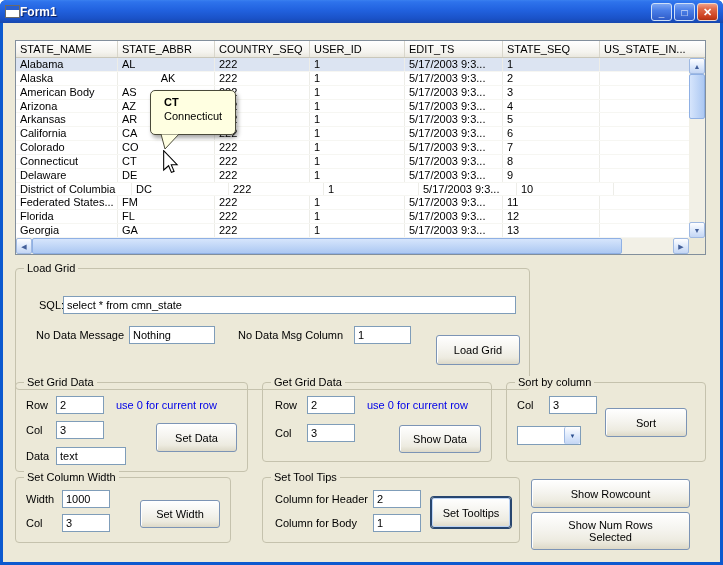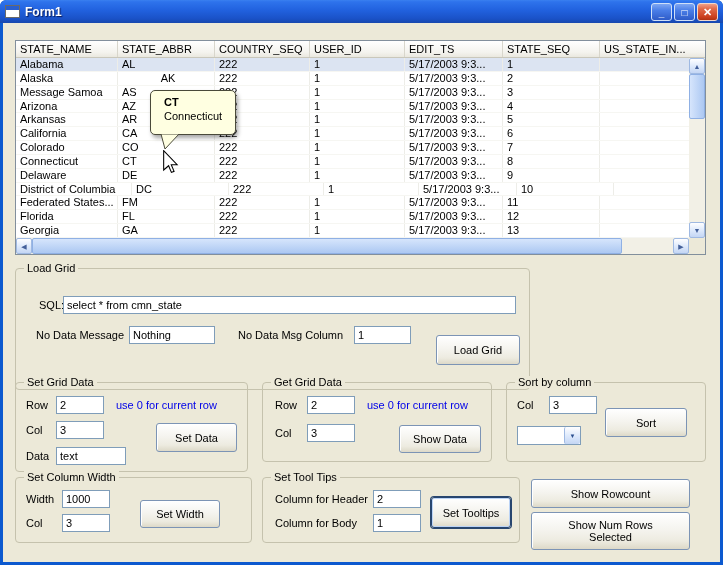--- a/index.html
+++ b/index.html
@@ -17,21 +17,21 @@
 
   
   .titlebar {
     position:absolute; left:0; top:0; width:723px; height:23px;
     background:linear-gradient(180deg,#3A80F0 0%,#2E73EC 8%,#2161DE 45%,#1A52C8 80%,#1748AE 100%);
     border-radius:6px 6px 0 0;
     display:flex; align-items:center; padding-left:5px;
   }
   .form-icon { width:15px; height:13px; background:#FFFFFF; border:1px solid #6A6A6A; position:relative; flex:0 0 auto; }
   .form-icon::before { content:""; position:absolute; left:0; top:0; right:0; height:4px; background:#2A5FD0; }
-  .title-text { margin-left:5px; color:#fff; font-weight:bold; font-size:12px; text-shadow:1px 1px 1px rgba(0,10,60,.8); }
+  .title-text { color:#fff; font-weight:bold; font-size:12px; text-shadow:1px 1px 1px rgba(0,10,60,.8); }
   .win-btns { position:absolute; right:5px; top:3px; display:flex; gap:2px; }
   .wb {
     width:21px; height:18px; border-radius:3px; border:1px solid #CFE0F8;
     display:flex; align-items:center; justify-content:center;
     color:#fff; font-size:11px; font-weight:bold; font-family:"Liberation Sans",sans-serif;
     background:linear-gradient(180deg,#7FA7F2 0%,#4A7EE8 40%,#2E5BC8 100%);
     cursor:default;
   }
   .wb.min { align-items:flex-end; padding-bottom:2px; font-size:10px; }
   .wb.max { font-size:10px; }
@@ -160,21 +160,21 @@
         <div class="grid-row">
           <div class="grid-cell" style="width: 102px;">Alaska</div>
           <div class="grid-cell" style="width: 97px; text-align: center;">AK</div>
           <div class="grid-cell" style="width: 95px;">222</div>
           <div class="grid-cell" style="width: 95px;">1</div>
           <div class="grid-cell" style="width: 98px;">5/17/2003 9:3...</div>
           <div class="grid-cell" style="width: 97px;">2</div>
           <div class="grid-cell" style="width: 120px;"></div>
         </div>
         <div class="grid-row">
-          <div class="grid-cell" style="width: 102px;">Message Samoa</div>
+          <div class="grid-cell" style="width: 102px;">American Body</div>
           <div class="grid-cell" style="width: 97px;">AS</div>
           <div class="grid-cell" style="width: 95px;">222</div>
           <div class="grid-cell" style="width: 95px;">1</div>
           <div class="grid-cell" style="width: 98px;">5/17/2003 9:3...</div>
           <div class="grid-cell" style="width: 97px;">3</div>
           <div class="grid-cell" style="width: 120px;"></div>
         </div>
         <div class="grid-row">
           <div class="grid-cell" style="width: 102px;">Arizona</div>
           <div class="grid-cell" style="width: 97px;">AZ</div>
@@ -327,21 +327,21 @@
     <span class="legend">Sort by column</span>
     <span class="lbl" style="left:10px; top:16px;">Col</span>
     <input class="tb" style="left: 42px; top: 13px; width: 48px;" value="3">
     <div class="combo" style="left:10px; top:43px;">
       <span class="combo-value"></span>
       <span class="combo-btn">▼</span>
     </div>
     <button class="btn" style="left:98px; top:25px; width:82px; height:29px;">Sort</button>
   </div>
 
-  <div class="group" style="left:15px; top:477px; width:237px; height:66px;">
+  <div class="group" style="left:15px; top:477px; width:216px; height:66px;">
     <span class="legend">Set Column Width</span>
     <span class="lbl" style="left:10px; top:15px;">Width</span>
     <input class="tb" style="left: 46px; top: 12px; width: 48px;" value="1000">
     <span class="lbl" style="left:10px; top:39px;">Col</span>
     <input class="tb" style="left: 46px; top: 36px; width: 48px;" value="3">
     <button class="btn" style="left:124px; top:22px; width:80px; height:28px;">Set Width</button>
   </div>
 
   <div class="group" style="left:262px; top:477px; width:258px; height:66px;">
     <span class="legend">Set Tool Tips</span>

